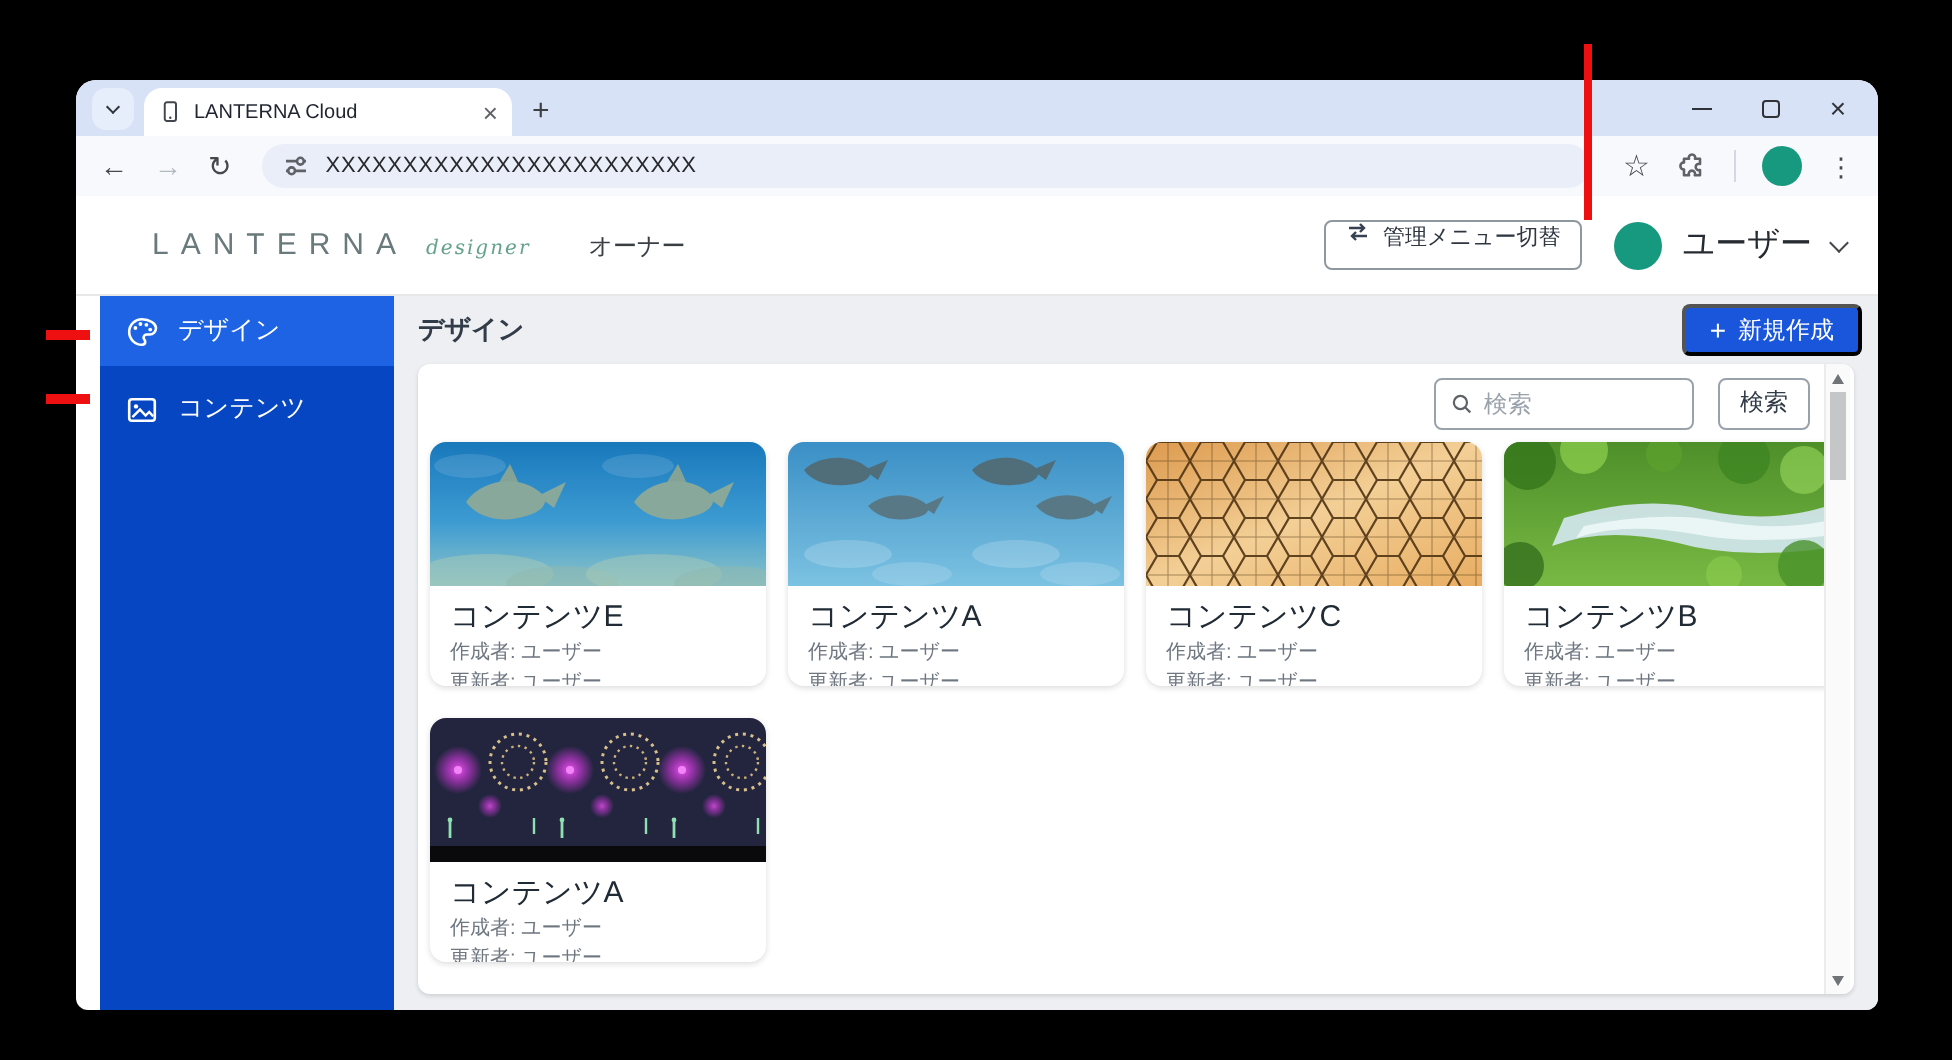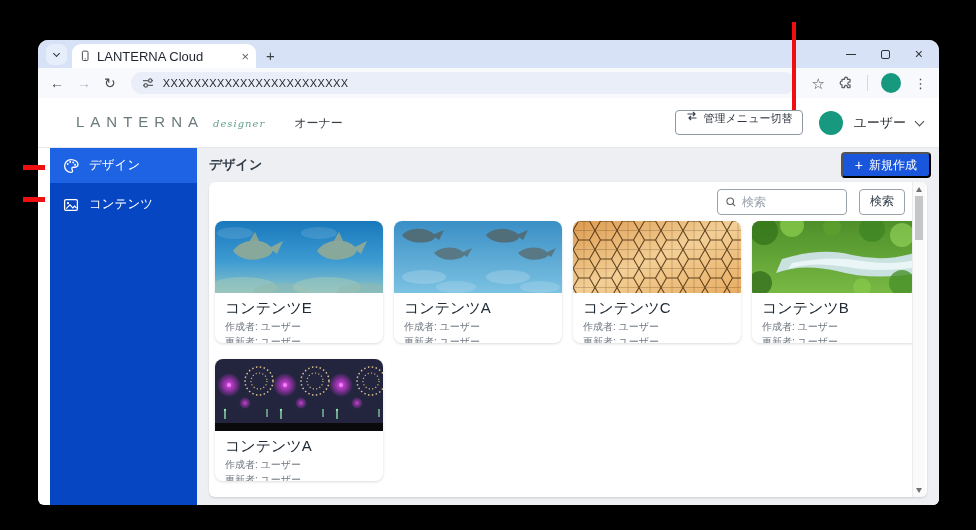--- a/index.html
+++ b/index.html
@@ -11,21 +11,21 @@
   .bwindow { position:absolute; left:38px; top:40px; width:901px; height:465px;
     border-radius:10px 10px 6px 6px; overflow:hidden; background:#fff;
     display:flex; flex-direction:column; }
 
   
   .tabstrip { height:28px; background:#d8e2f7; display:flex; align-items:flex-end; flex:0 0 28px; }
   .tabsearch { width:21px; height:21px; margin:0 0 3px 8px; border-radius:7px;
     background:#e6edfb; display:flex; align-items:center; justify-content:center; }
   .tab { width:184px; height:24px; background:#fff; border-radius:9px 9px 0 0;
     margin-left:5px; display:flex; align-items:center; padding:0 7px; gap:6px; }
-  .tabtitle { font-size:13px; color:#1f2430; flex:1; white-space:nowrap; overflow:hidden; }
+  .tabtitle { font-size:10px; color:#1f2430; flex:1; white-space:nowrap; overflow:hidden; }
   .tabclose { font-size:13px; color:#5f6368; line-height:1; }
   .newtab { font-size:15px; color:#3c4043; margin:0 0 4px 10px; }
   .wincontrols { margin-left:auto; display:flex; align-items:center; gap:25px;
     padding-right:16px; height:100%; }
   .win-min { width:10px; height:0; border-top:1.4px solid #2f3338; }
   .win-max { width:9px; height:9px; border:1.3px solid #2f3338; border-radius:2px; }
   .win-close { font-size:14px; color:#2f3338; line-height:1; }
 
   
   .toolbar { height:30px; background:#f8f9fd; display:flex; align-items:center;
@@ -45,21 +45,21 @@
   .logo { display:flex; align-items:baseline; gap:9px; }
   .logo-main { font-size:15px; letter-spacing:6px; color:#6a797c; }
   .logo-sub { font-family:"DejaVu Serif", serif; font-style:italic; font-size:10px;
     color:#64a28c; letter-spacing:1px; }
   .logo-role { font-size:12px; color:#3a3f45; margin-left:20px; }
   .hdr-right { margin-left:auto; display:flex; align-items:center; gap:10px; }
   .adminbtn { height:25px; border:1px solid #8f979f; border-radius:4px; background:#fff;
     display:flex; align-items:flex-start; gap:6px; padding:0 10px; }
   .adminbtn span { font-size:11px; color:#2f3640; }
   .hdr-avatar { width:24px; height:24px; border-radius:50%; background:#16997e; margin-left:6px; }
-  .username { font-size:13px; color:#262b31; }
+  .username { font-size:16px; color:#262b31; }
 
   
   .appbody { flex:1; display:flex; background:#edeff2; min-height:0;margin-left:12px; }
   .sidebar { width:147px; background:#0646c3; flex:0 0 147px; padding-top:0; }
   .sideitem { height:35px; display:flex; align-items:center; gap:10px;
     padding-left:13px; color:#fff; font-size:12.5px; }
   .sideitem.selected { background:#1e63e4; }
   .sideitem + .sideitem { margin-top:4px; }
 
   .main { flex:1; display:flex; flex-direction:column; min-width:0; }

